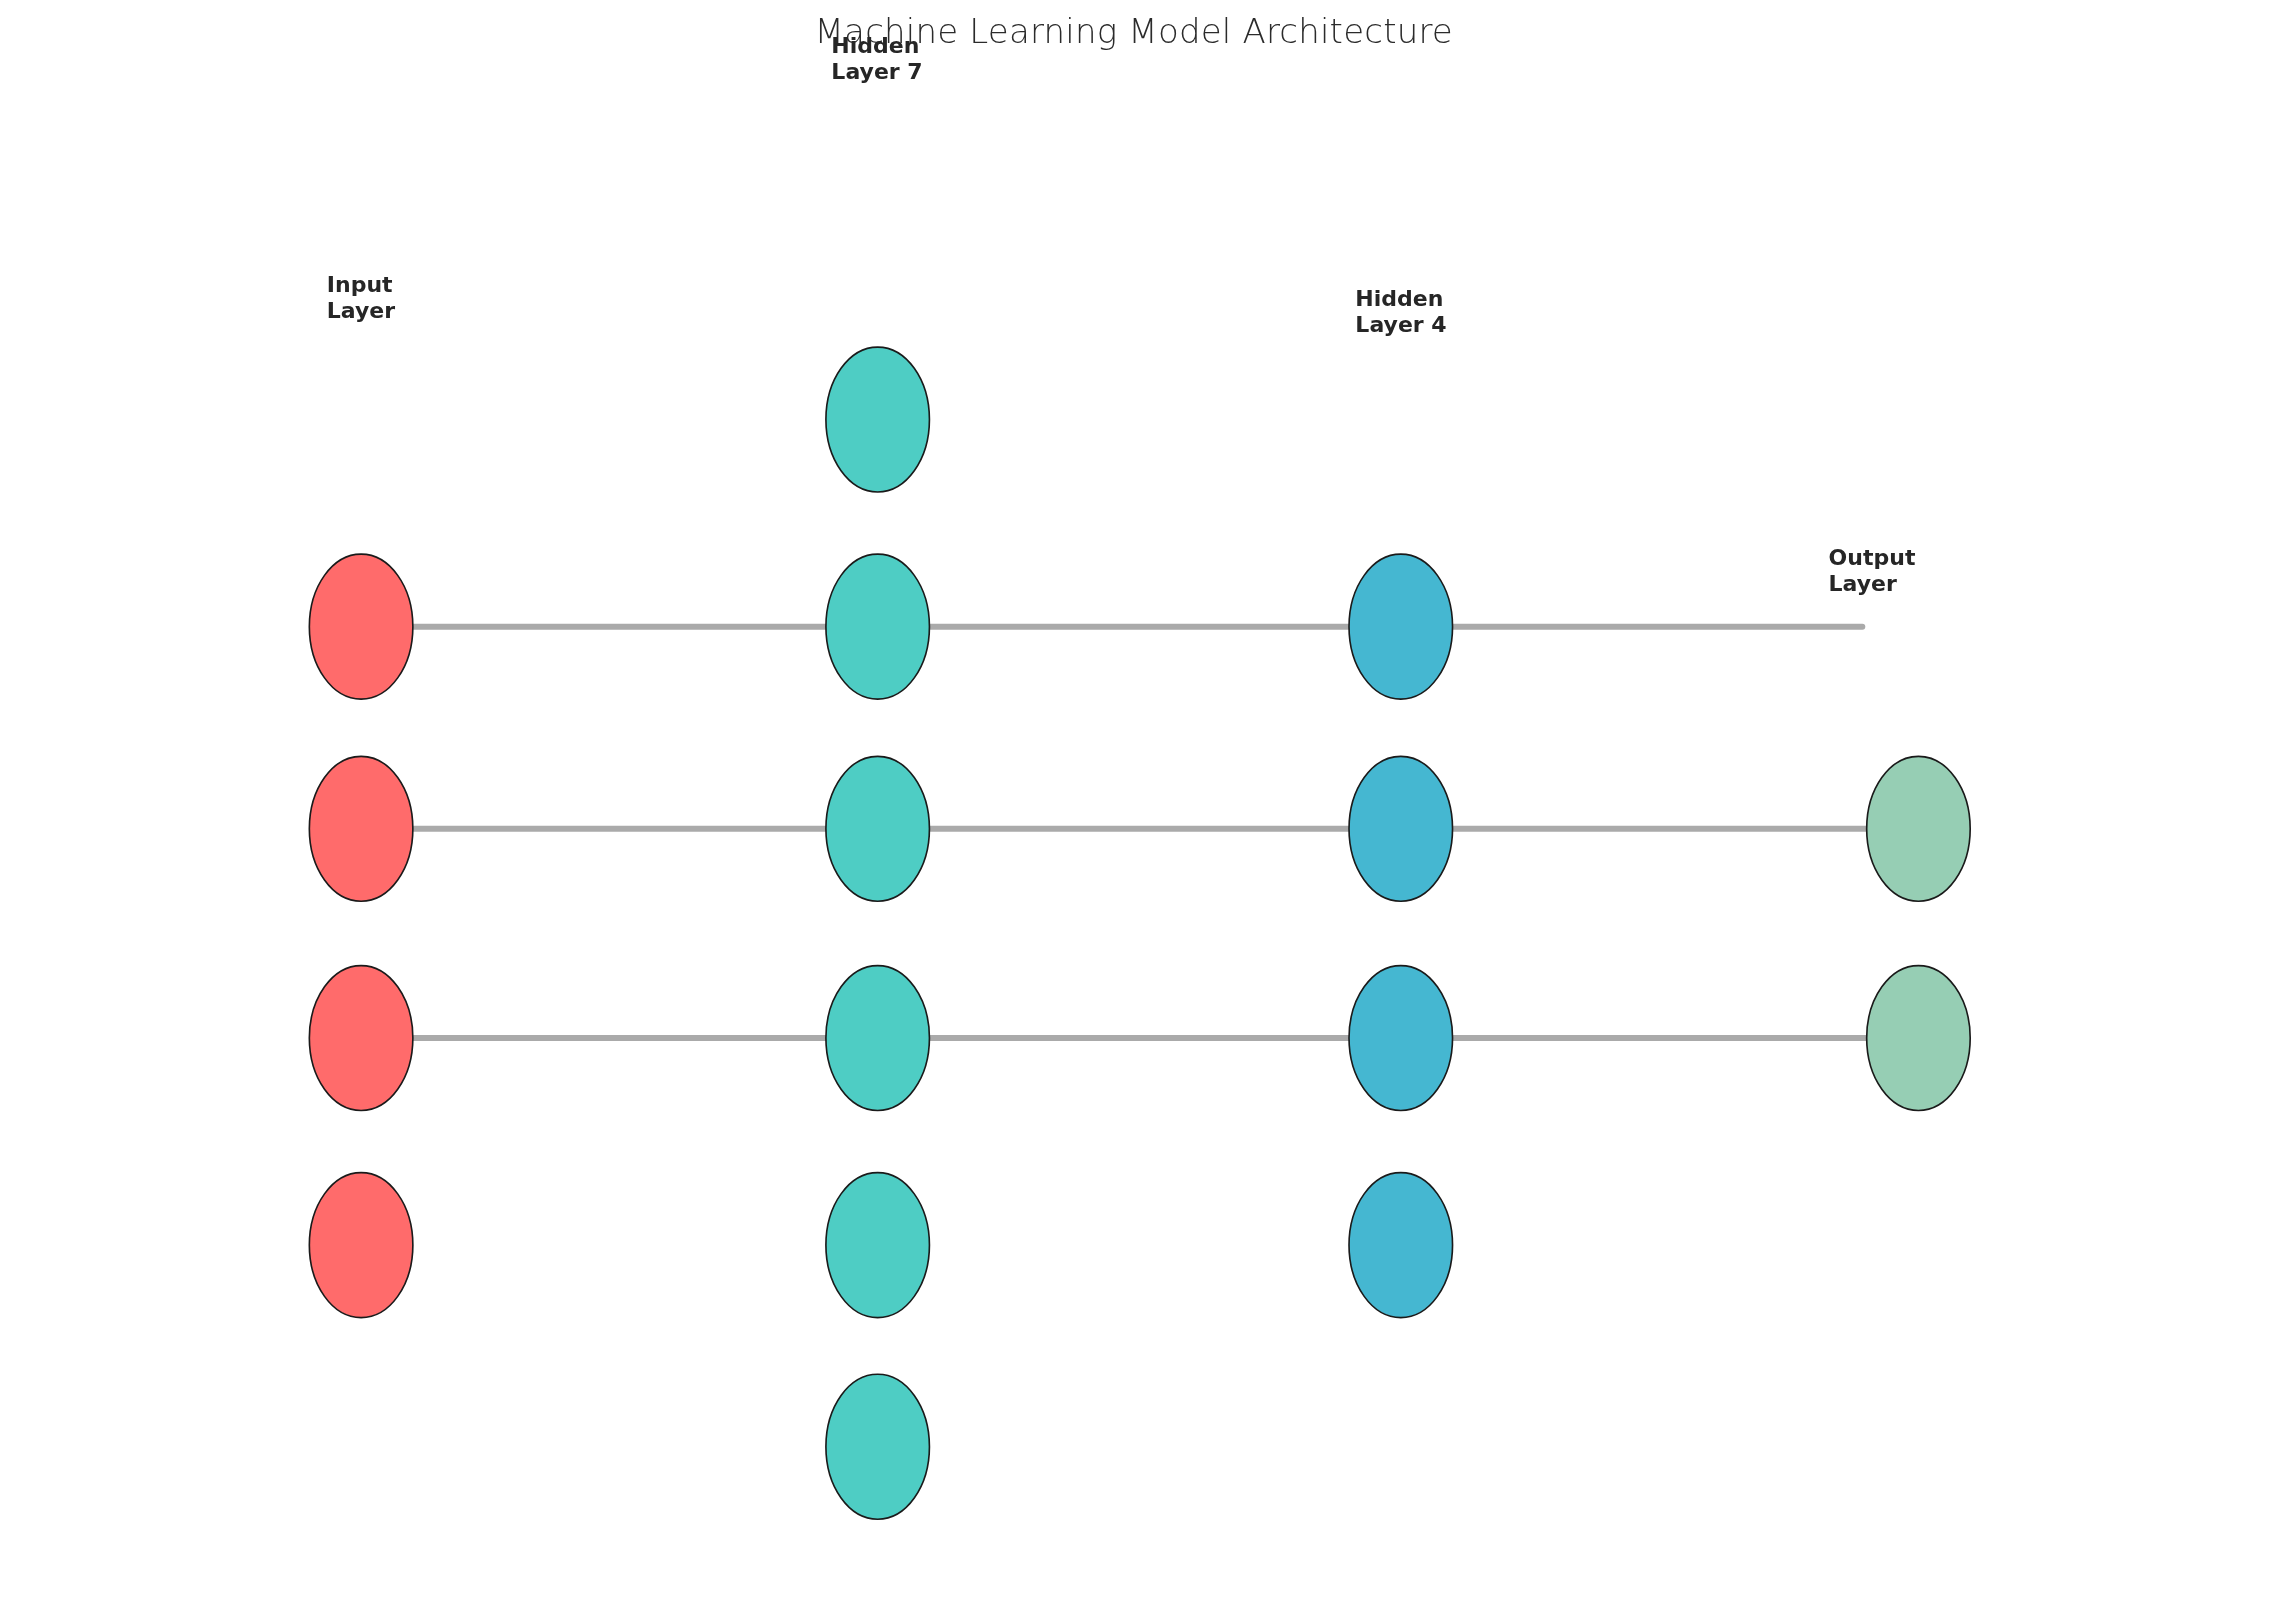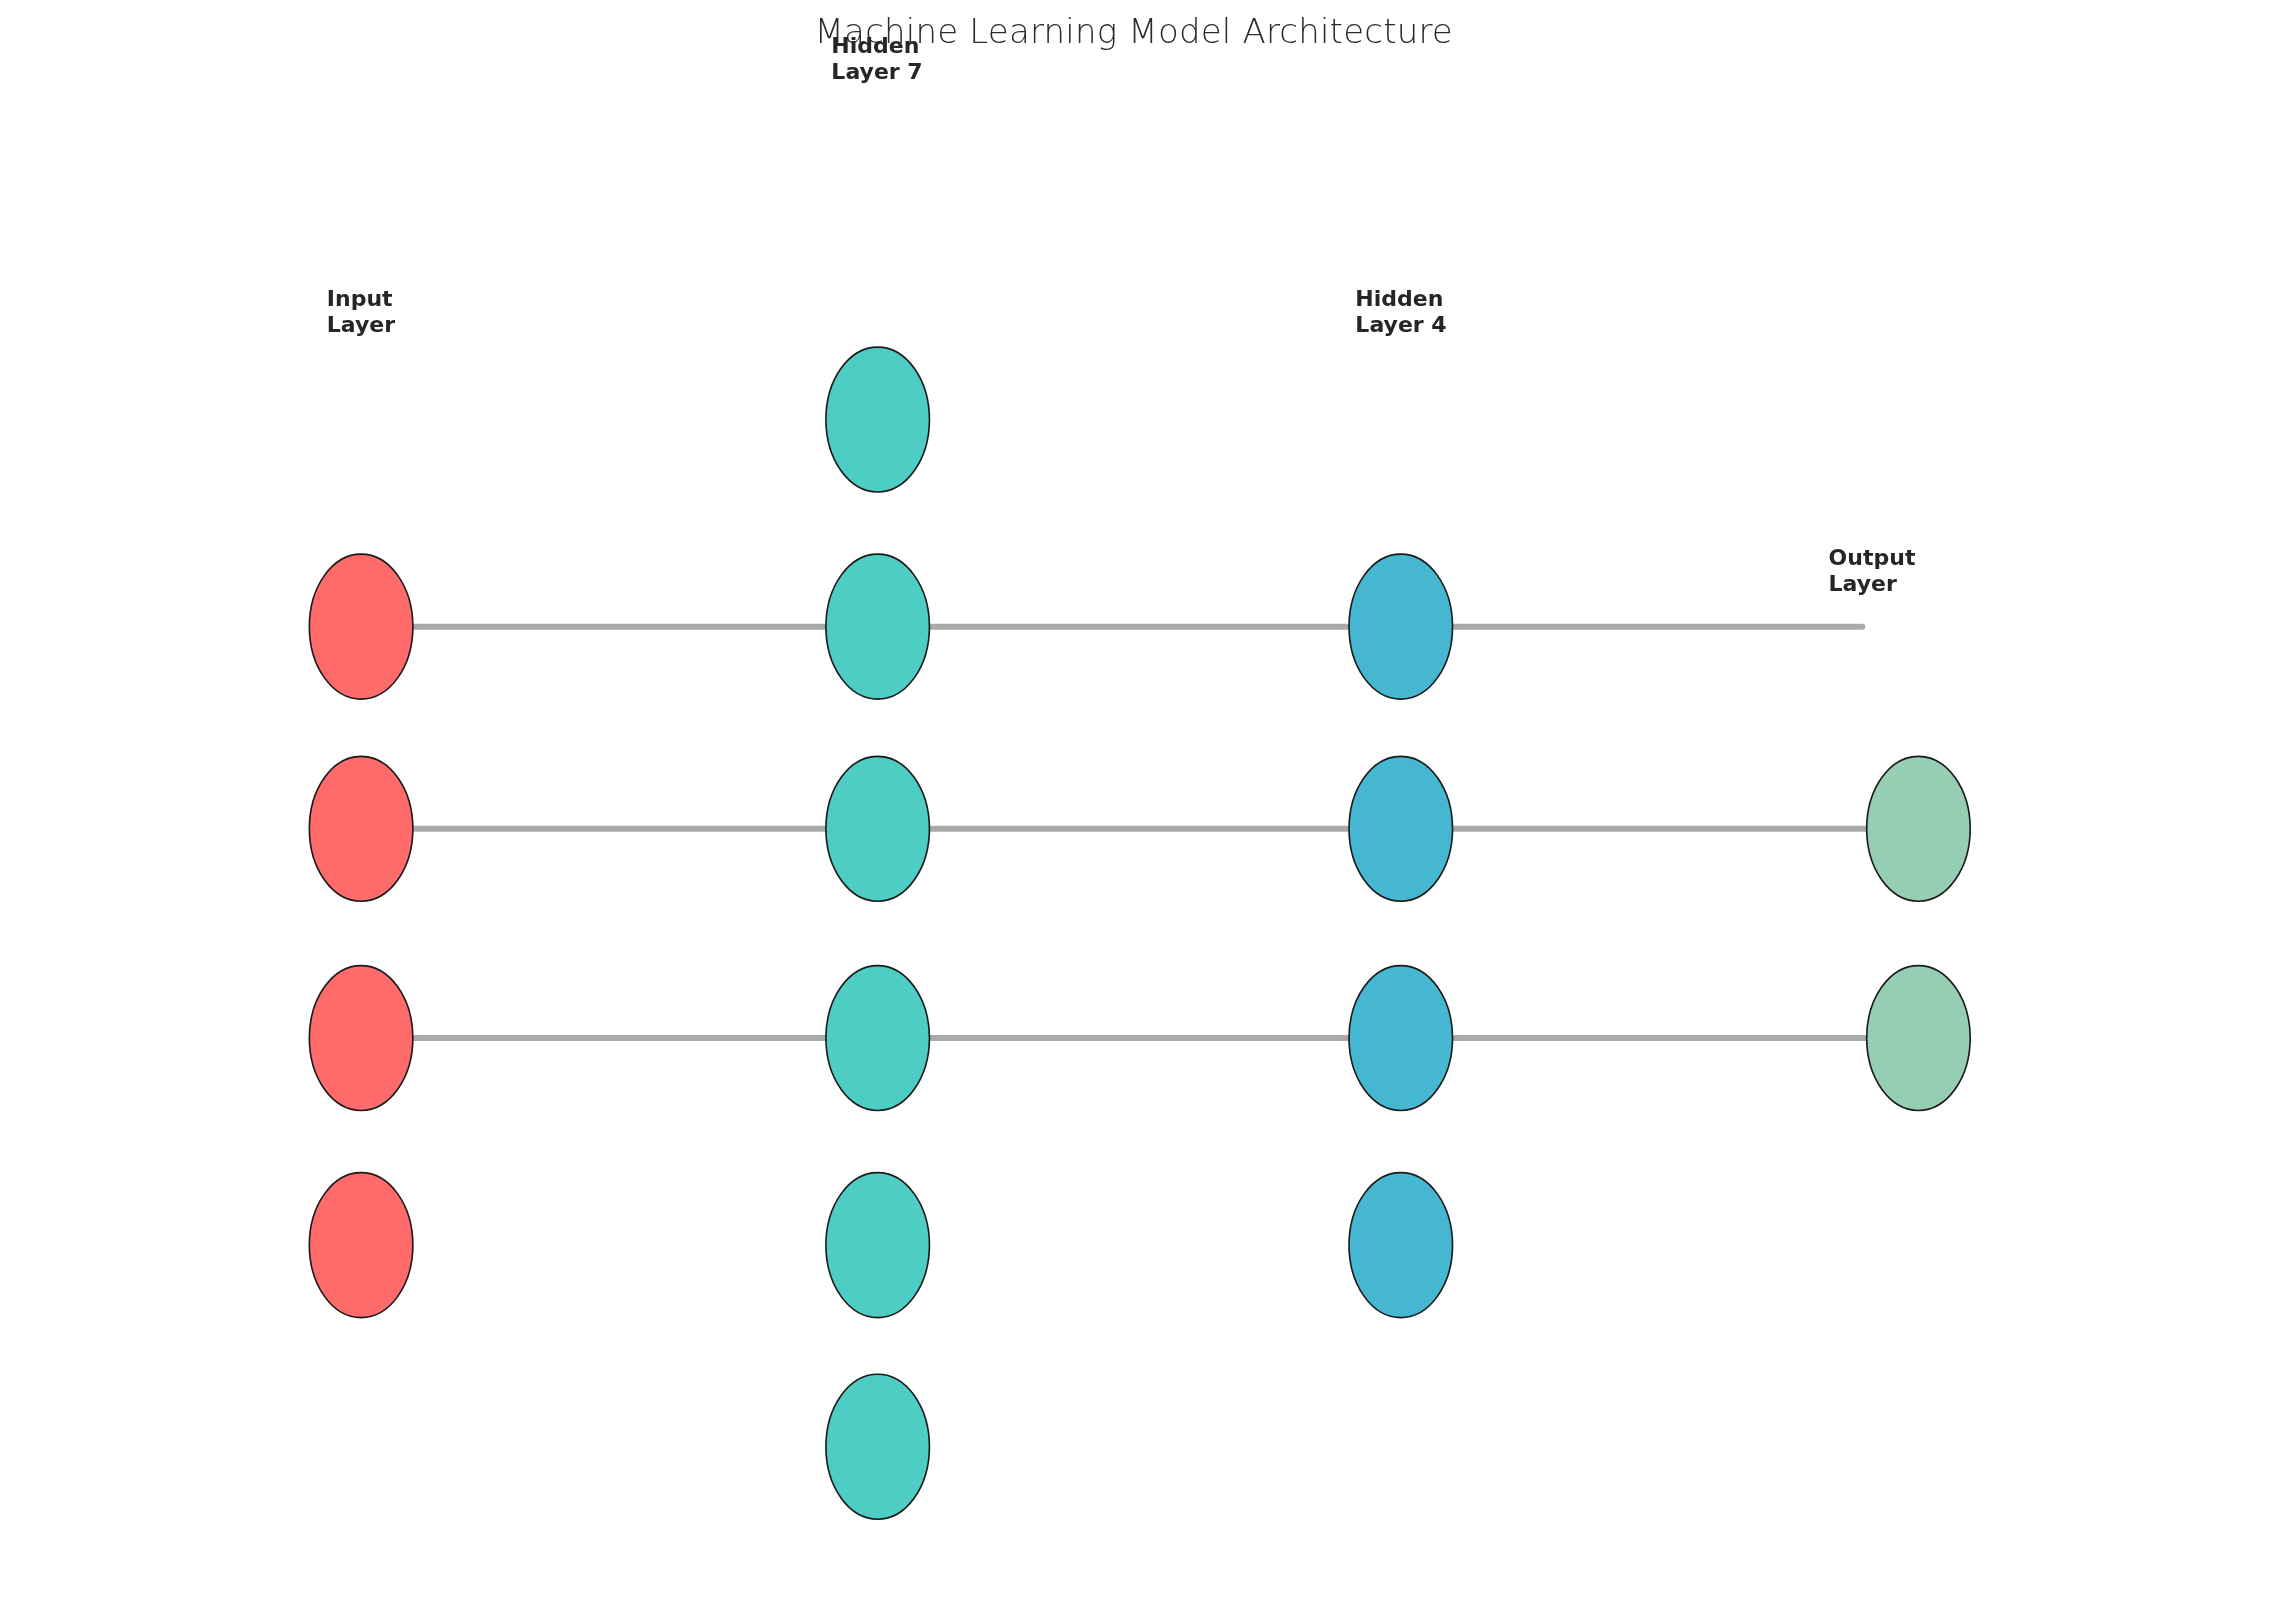--- a/index.html
+++ b/index.html
@@ -80,20 +80,20 @@
         <ellipse cx="2570" cy="1905" rx="95" ry="133" fill="#45B7D1" stroke="#1A1A1A" stroke-width="3"></ellipse>
         <ellipse cx="2570" cy="2285" rx="95" ry="133" fill="#45B7D1" stroke="#1A1A1A" stroke-width="3"></ellipse>
         <ellipse cx="3520" cy="1521" rx="95" ry="133" fill="#96CEB4" stroke="#1A1A1A" stroke-width="3"></ellipse>
         <ellipse cx="3520" cy="1905" rx="95" ry="133" fill="#96CEB4" stroke="#1A1A1A" stroke-width="3"></ellipse>
       </g>
   </svg>
 
   <div class="chart-title">Machine Learning Model Architecture</div>
 
   <div id="labels-layer">
-      <div class="layer-label" style="left: 361px; top: 286px;"><div>Input</div><div>Layer</div></div>
+      <div class="layer-label" style="left: 361px; top: 272px;"><div>Input</div><div>Layer</div></div>
       <div class="layer-label" style="left: 877px; top: 33px;"><div>Hidden</div><div>Layer 7</div></div>
       <div class="layer-label" style="left: 1401px; top: 286px;"><div>Hidden</div><div>Layer 4</div></div>
       <div class="layer-label" style="left: 1872px; top: 545px;"><div>Output</div><div>Layer</div></div>
     </div>
 
 </div>
 
 
 </body></html>

